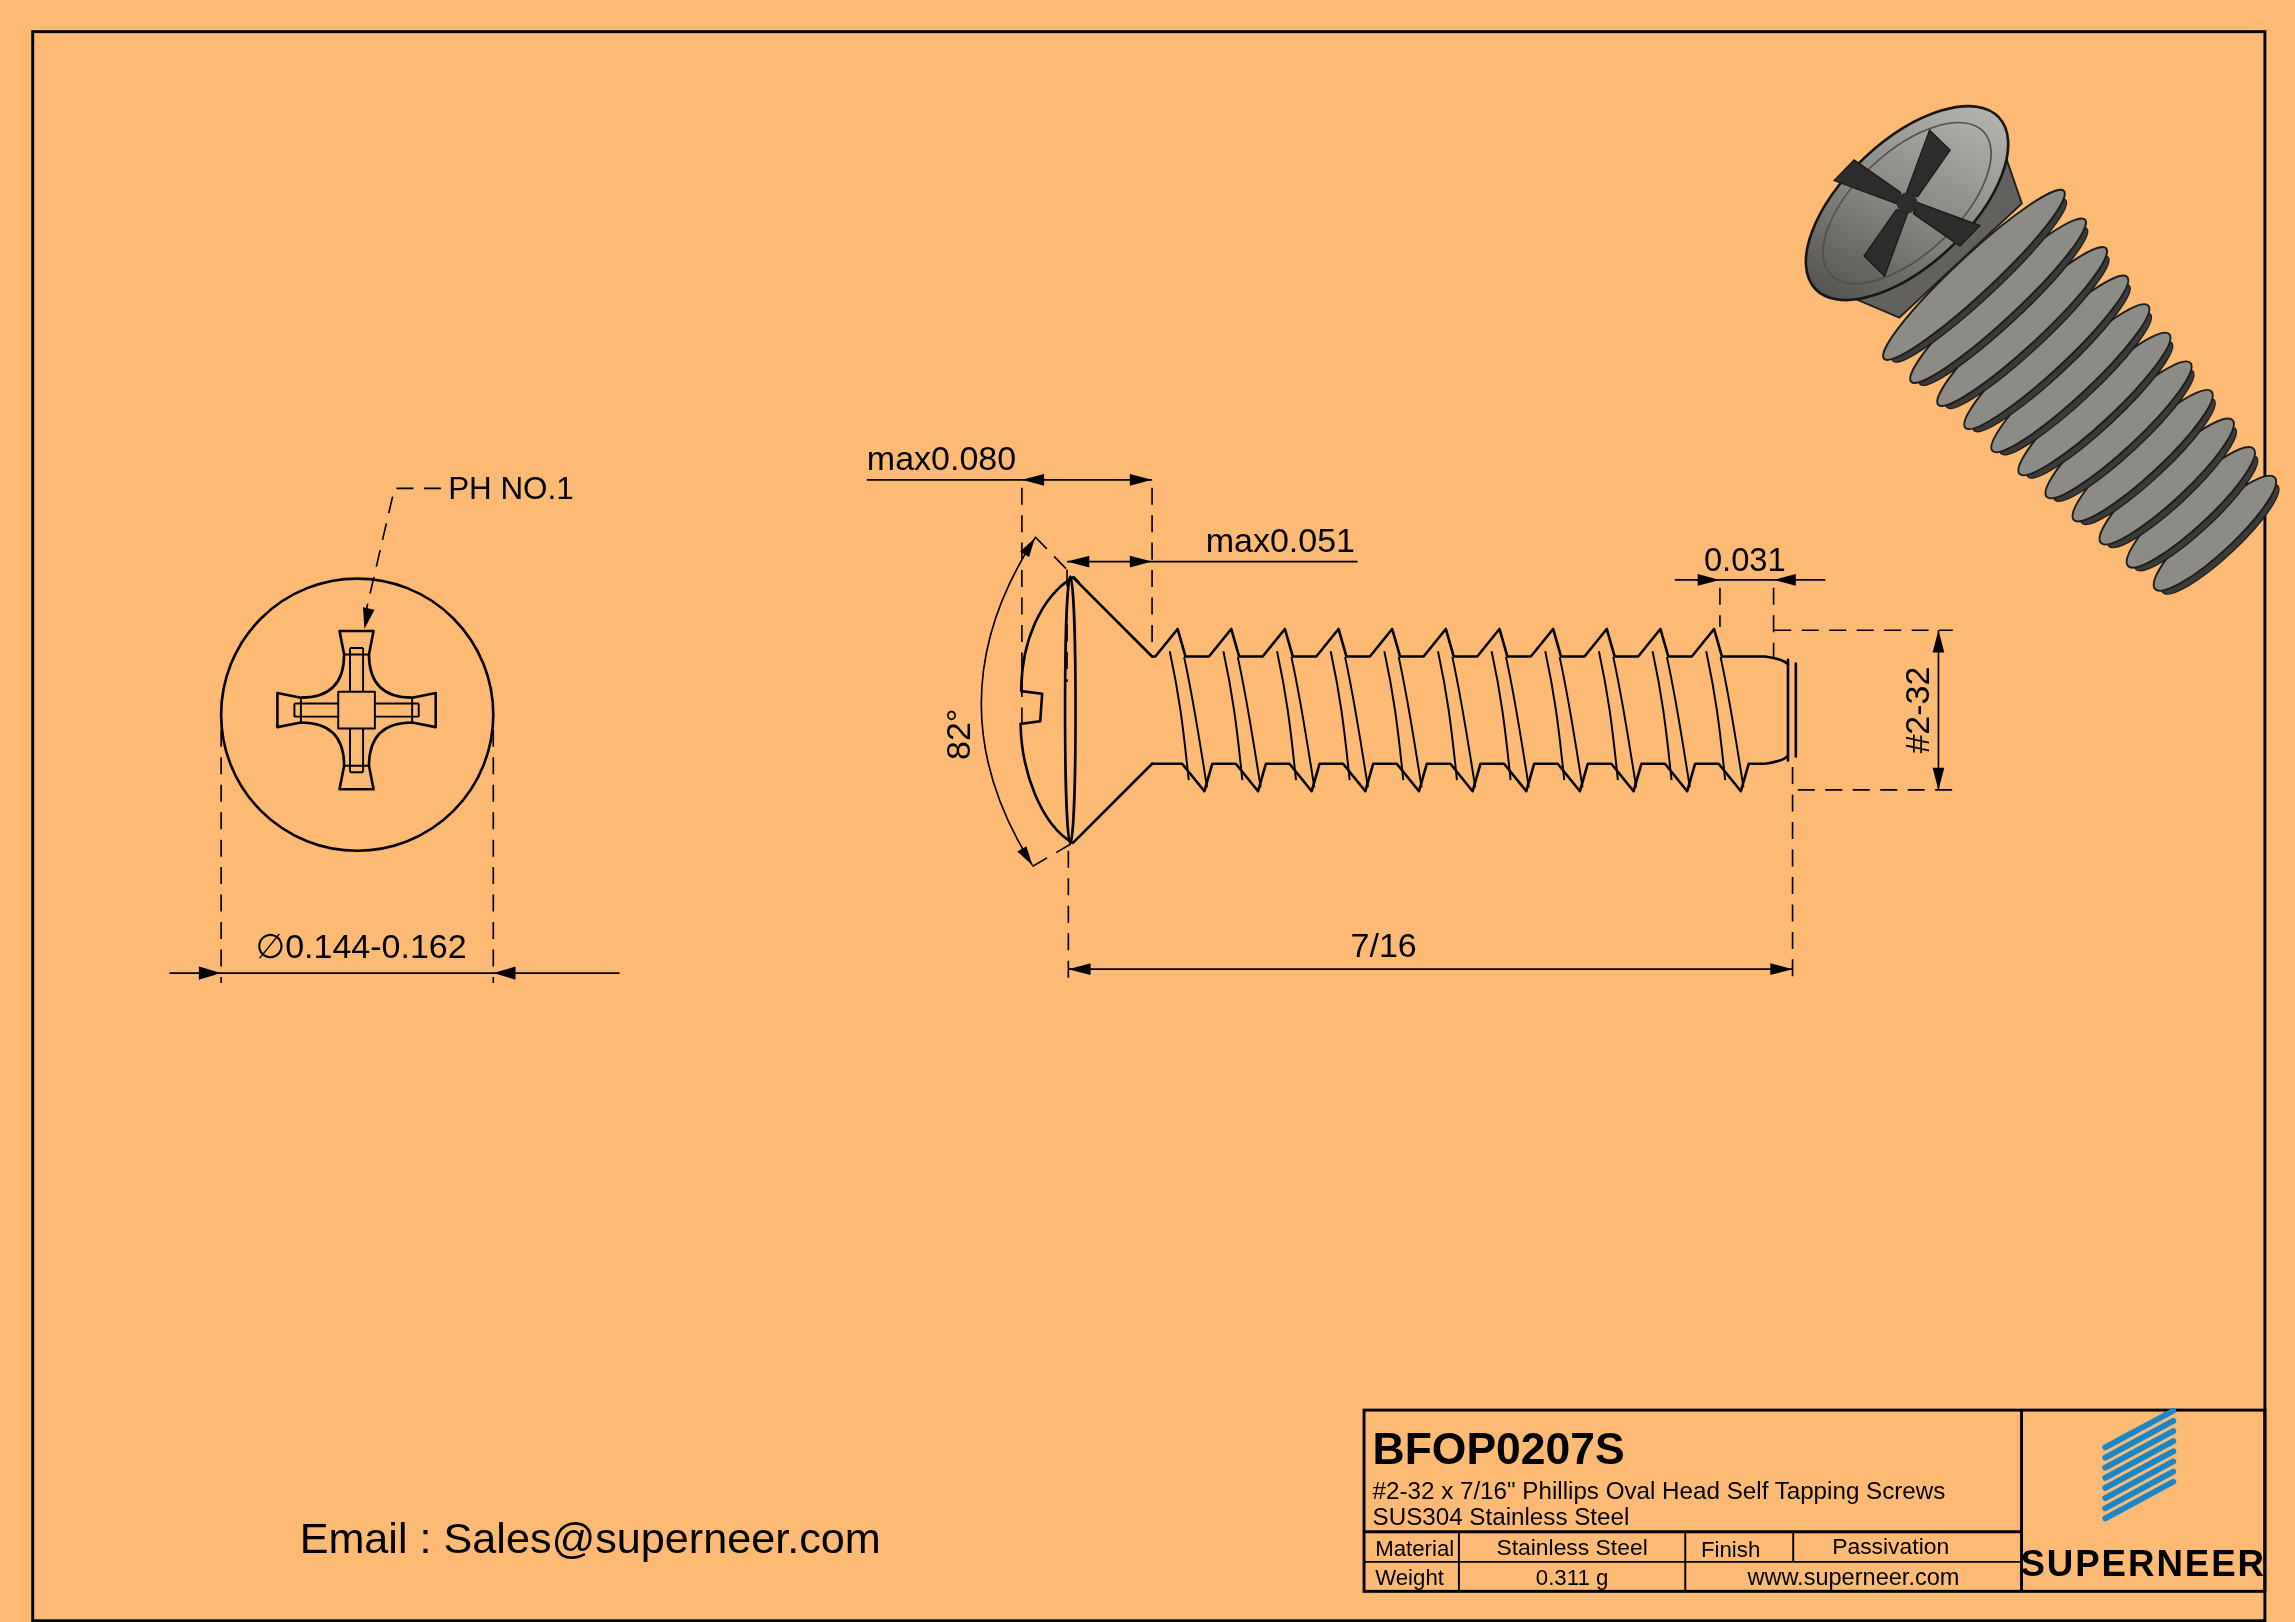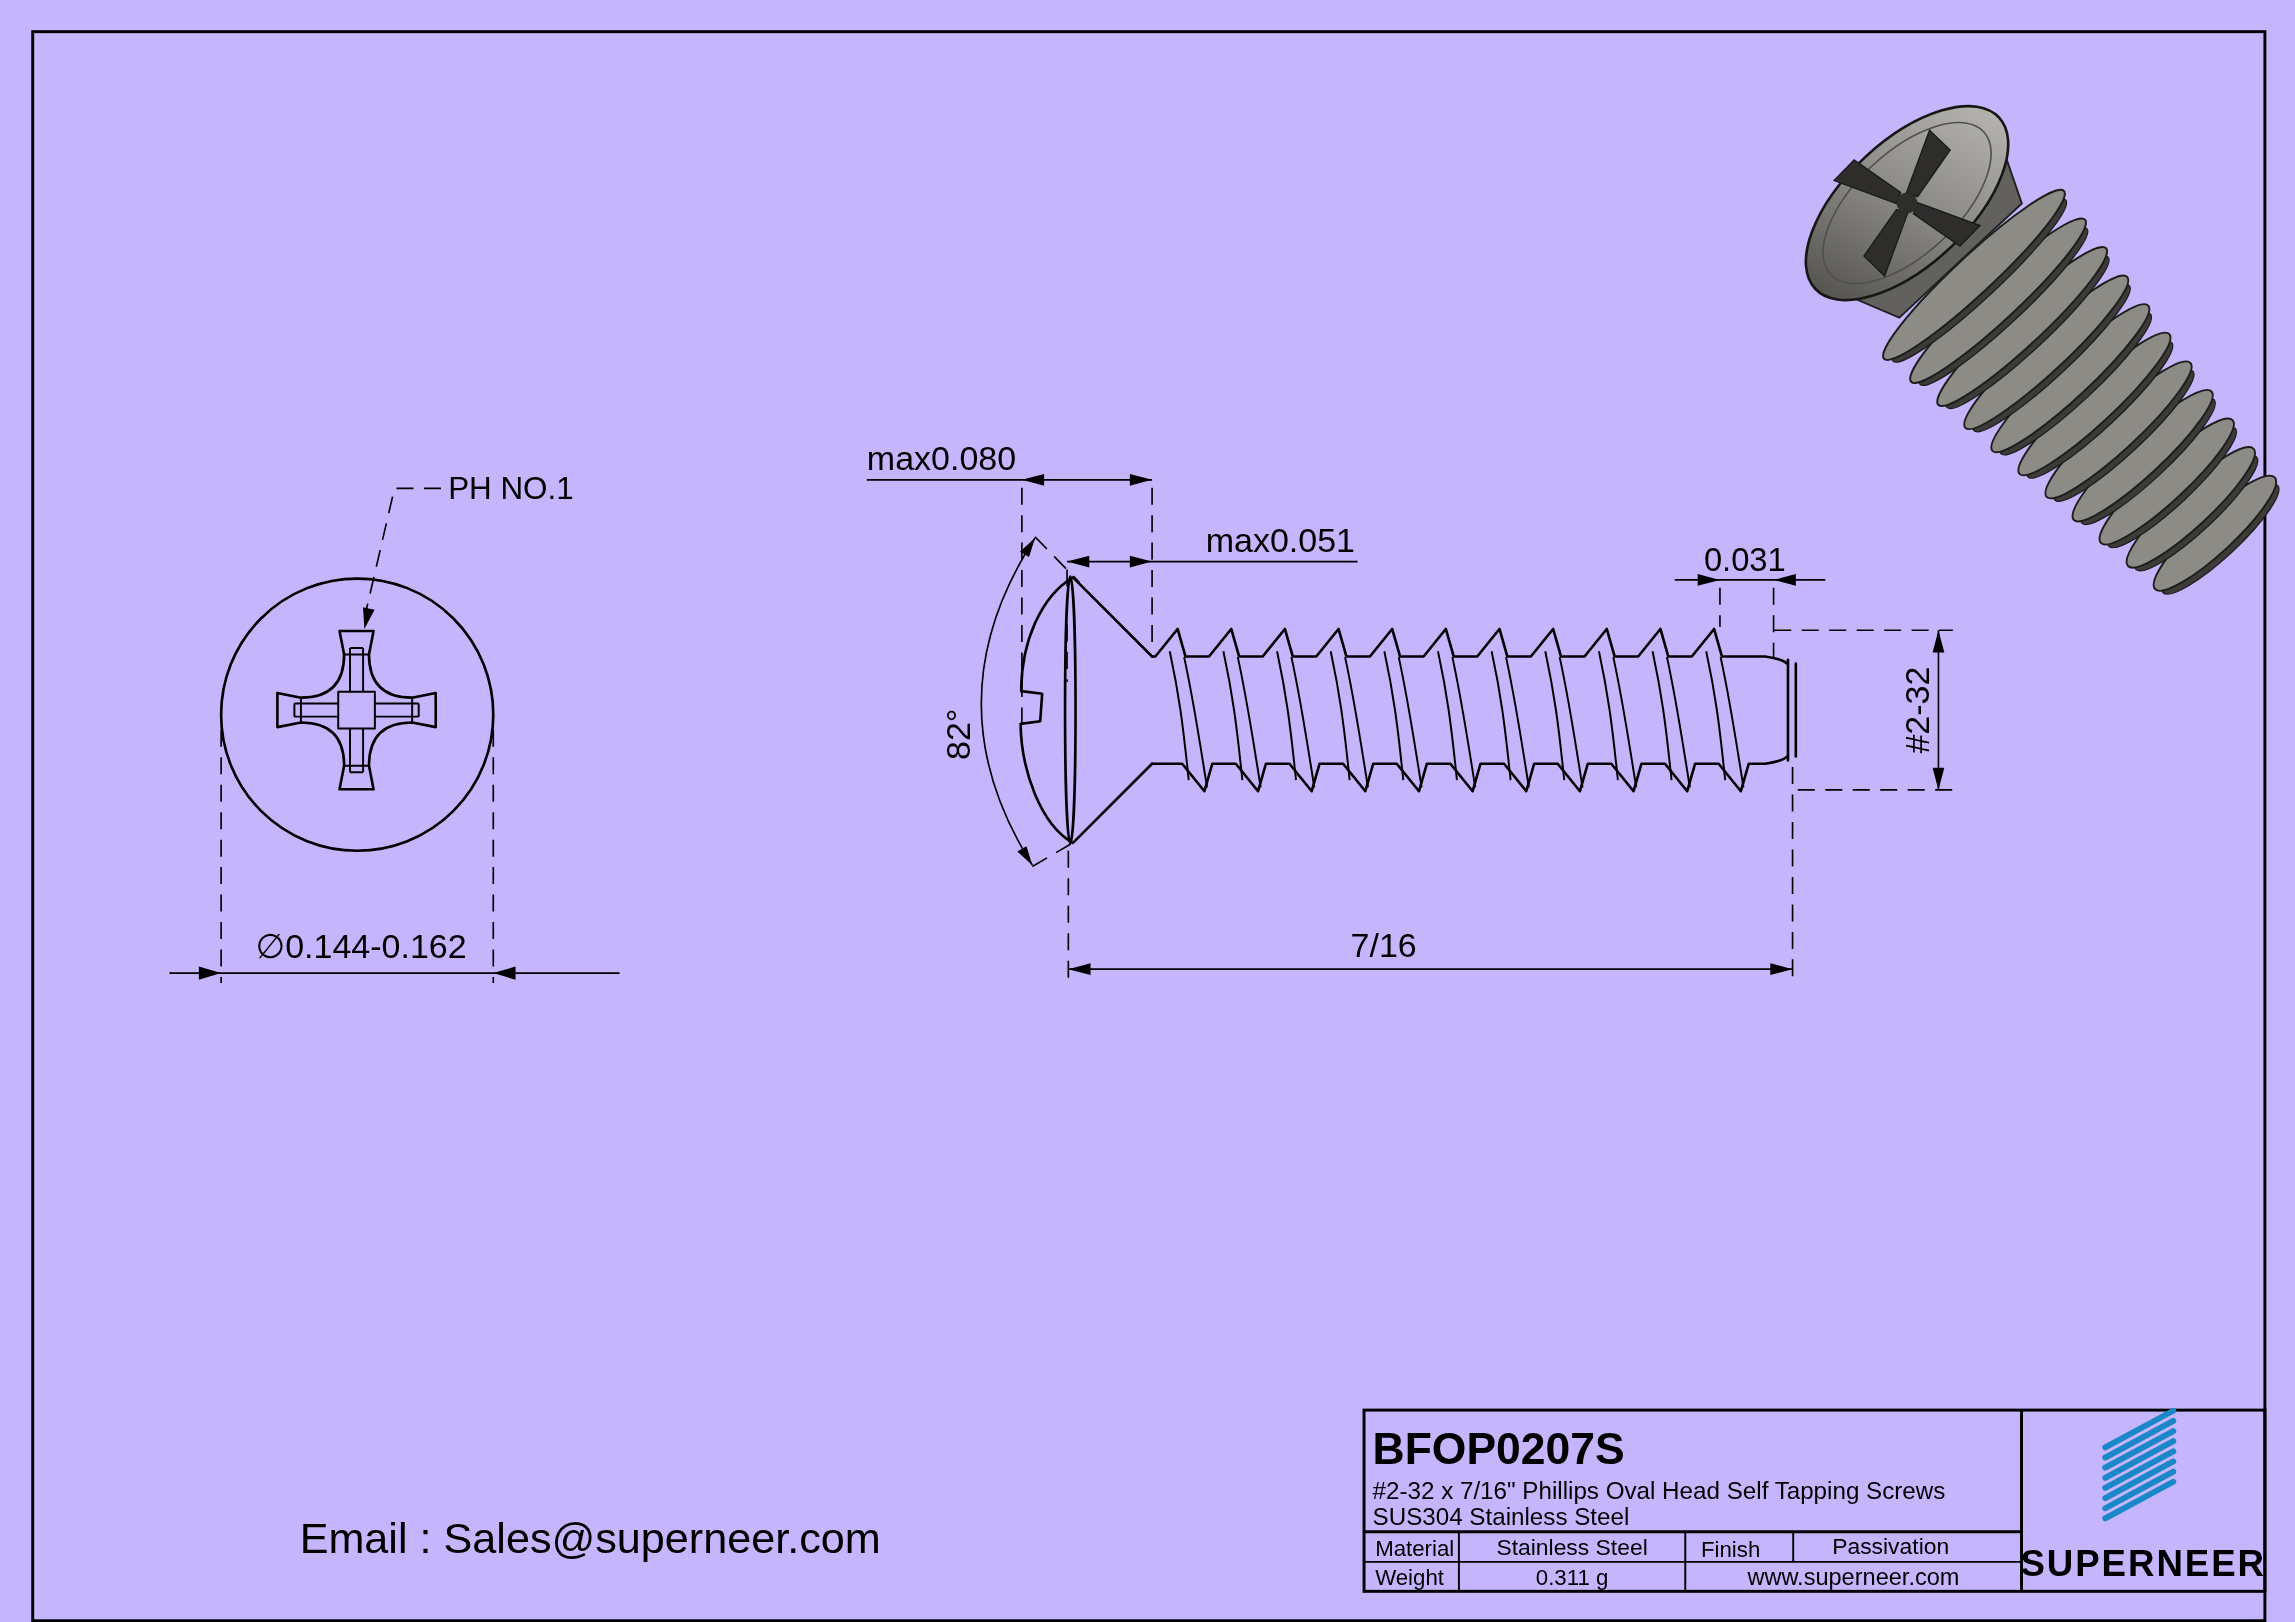--- a/index.html
+++ b/index.html
@@ -1,16 +1,16 @@
 <!DOCTYPE html>
 <html style="font-size:10.5px"><head>
 <meta charset="utf-8">
 <style>
   html,body{margin:0;padding:0;background:#ffffff;}
-  #page{width:2295px;height:1623px;position:relative;background:#c4b5fd;}
+  #page{width:2295px;height:1623px;position:relative;background:#fdba74;}
   svg{display:block;}
   text{font-family:"Liberation Sans","DejaVu Sans",sans-serif;fill:#000;}
   .obj{stroke:#000;stroke-width:4;fill:none;stroke-linejoin:round;stroke-linecap:round;}
   .obj2{stroke:#000;stroke-width:3;fill:none;stroke-linejoin:round;}
   .thin{stroke:#000;stroke-width:2.5;fill:none;}
   .dash{stroke:#000;stroke-width:2.5;fill:none;stroke-dasharray:26 16;}
   .arrow{fill:#000;stroke:none;}
   .tb{stroke:#000;stroke-width:4.5;fill:none;}
   .tb2{stroke:#000;stroke-width:3;fill:none;}
   .dim{font-size:52px;}

